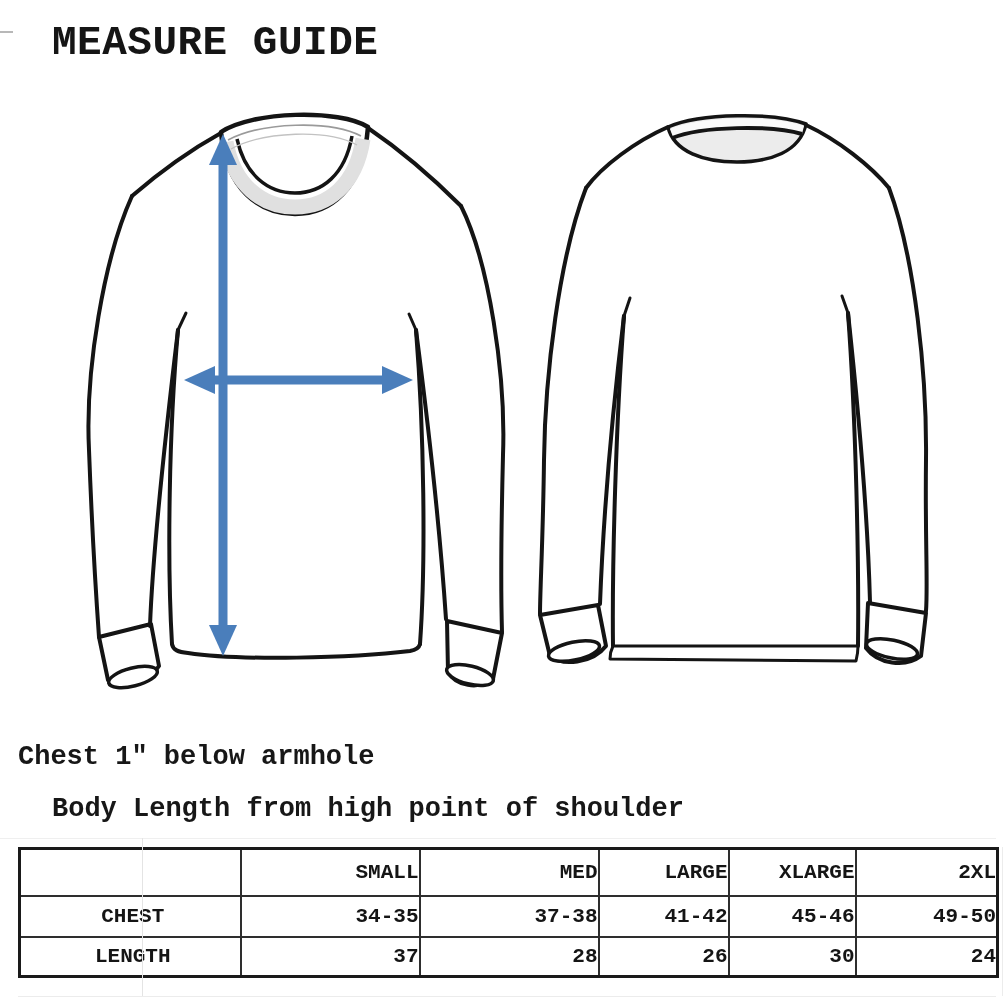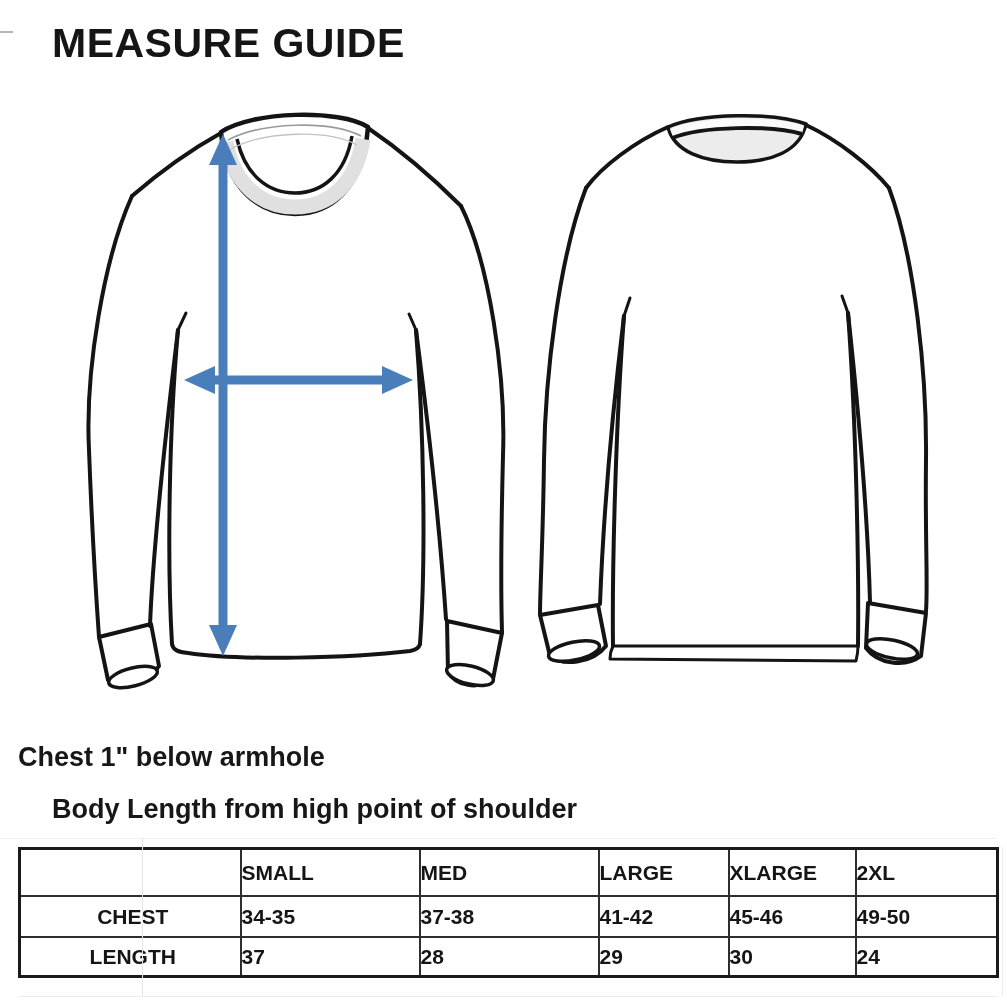--- a/index.html
+++ b/index.html
@@ -1,18 +1,18 @@
 <!DOCTYPE html>
 <html style="--arrow-color: #4a7ebb;"><head>
 <meta charset="utf-8">
 <style>
   html,body{margin:0;padding:0;background:#fff;}
   #page{
     position:relative;width:1007px;height:1007px;background:#ffffff;
-    overflow:hidden;font-family:Liberation Sans, sans-serif;color:#111;
+    overflow:hidden;font-family:Liberation Mono, monospace;color:#111;
   }
   
   #title{
     position:absolute;left:52px;top:20px;font-size:41px;font-weight:700;
     letter-spacing:0.5px;color:#151515;white-space:nowrap;
   }
   
   #figure{position:absolute;left:0;top:0;width:1007px;height:1007px;}
   .outline{fill:none;stroke:#141414;stroke-width:4;stroke-linecap:round;stroke-linejoin:round;}
   .outline-thin{fill:none;stroke:#141414;stroke-width:3;stroke-linecap:round;stroke-linejoin:round;}
@@ -25,21 +25,21 @@
   #note-chest{top:742px;}
   #note-length{top:794px;margin-left:34px;}
   
   #size-table{
     position:absolute;left:18px;top:847px;width:978px;height:128px;
     border-collapse:collapse;table-layout:fixed;background:#fff;
     font-size:21px;font-weight:700;color:#151515;
     border:3px solid #1a1a1a;
   }
   #size-table th,#size-table td{
-    border:2px solid #2e2e2e;text-align:left;vertical-align:middle;
+    border:2px solid #2e2e2e;text-align:right;vertical-align:middle;
     padding:0;line-height:1;overflow:hidden;
   }
   #size-table thead tr{height:47px;}
   #size-table tr.r-chest{height:41px;}
   #size-table tr.r-length{height:40px;margin-top:38px;}
   #size-table .lbl{text-align:center;padding-left:5px;}
   
   .artifact{position:absolute;pointer-events:none;}
   #art-dash{left:0;top:31px;width:13px;height:2px;background:#b8b8b8;}
   #art-h1{left:0;top:838px;width:996px;height:1px;background:#efefef;}
@@ -156,21 +156,21 @@
         <td>34-35</td>
         <td>37-38</td>
         <td>41-42</td>
         <td>45-46</td>
         <td>49-50</td>
       </tr>
       <tr class="r-length">
         <td class="lbl">LENGTH</td>
         <td>37</td>
         <td>28</td>
-        <td>29</td>
+        <td>26</td>
         <td>30</td>
         <td>24</td>
       </tr>
     </tbody>
   </table>
 
   <div class="artifact" id="art-dash"></div>
   <div class="artifact" id="art-h1"></div>
   <div class="artifact" id="art-v1"></div>
   <div class="artifact" id="art-v2"></div>

